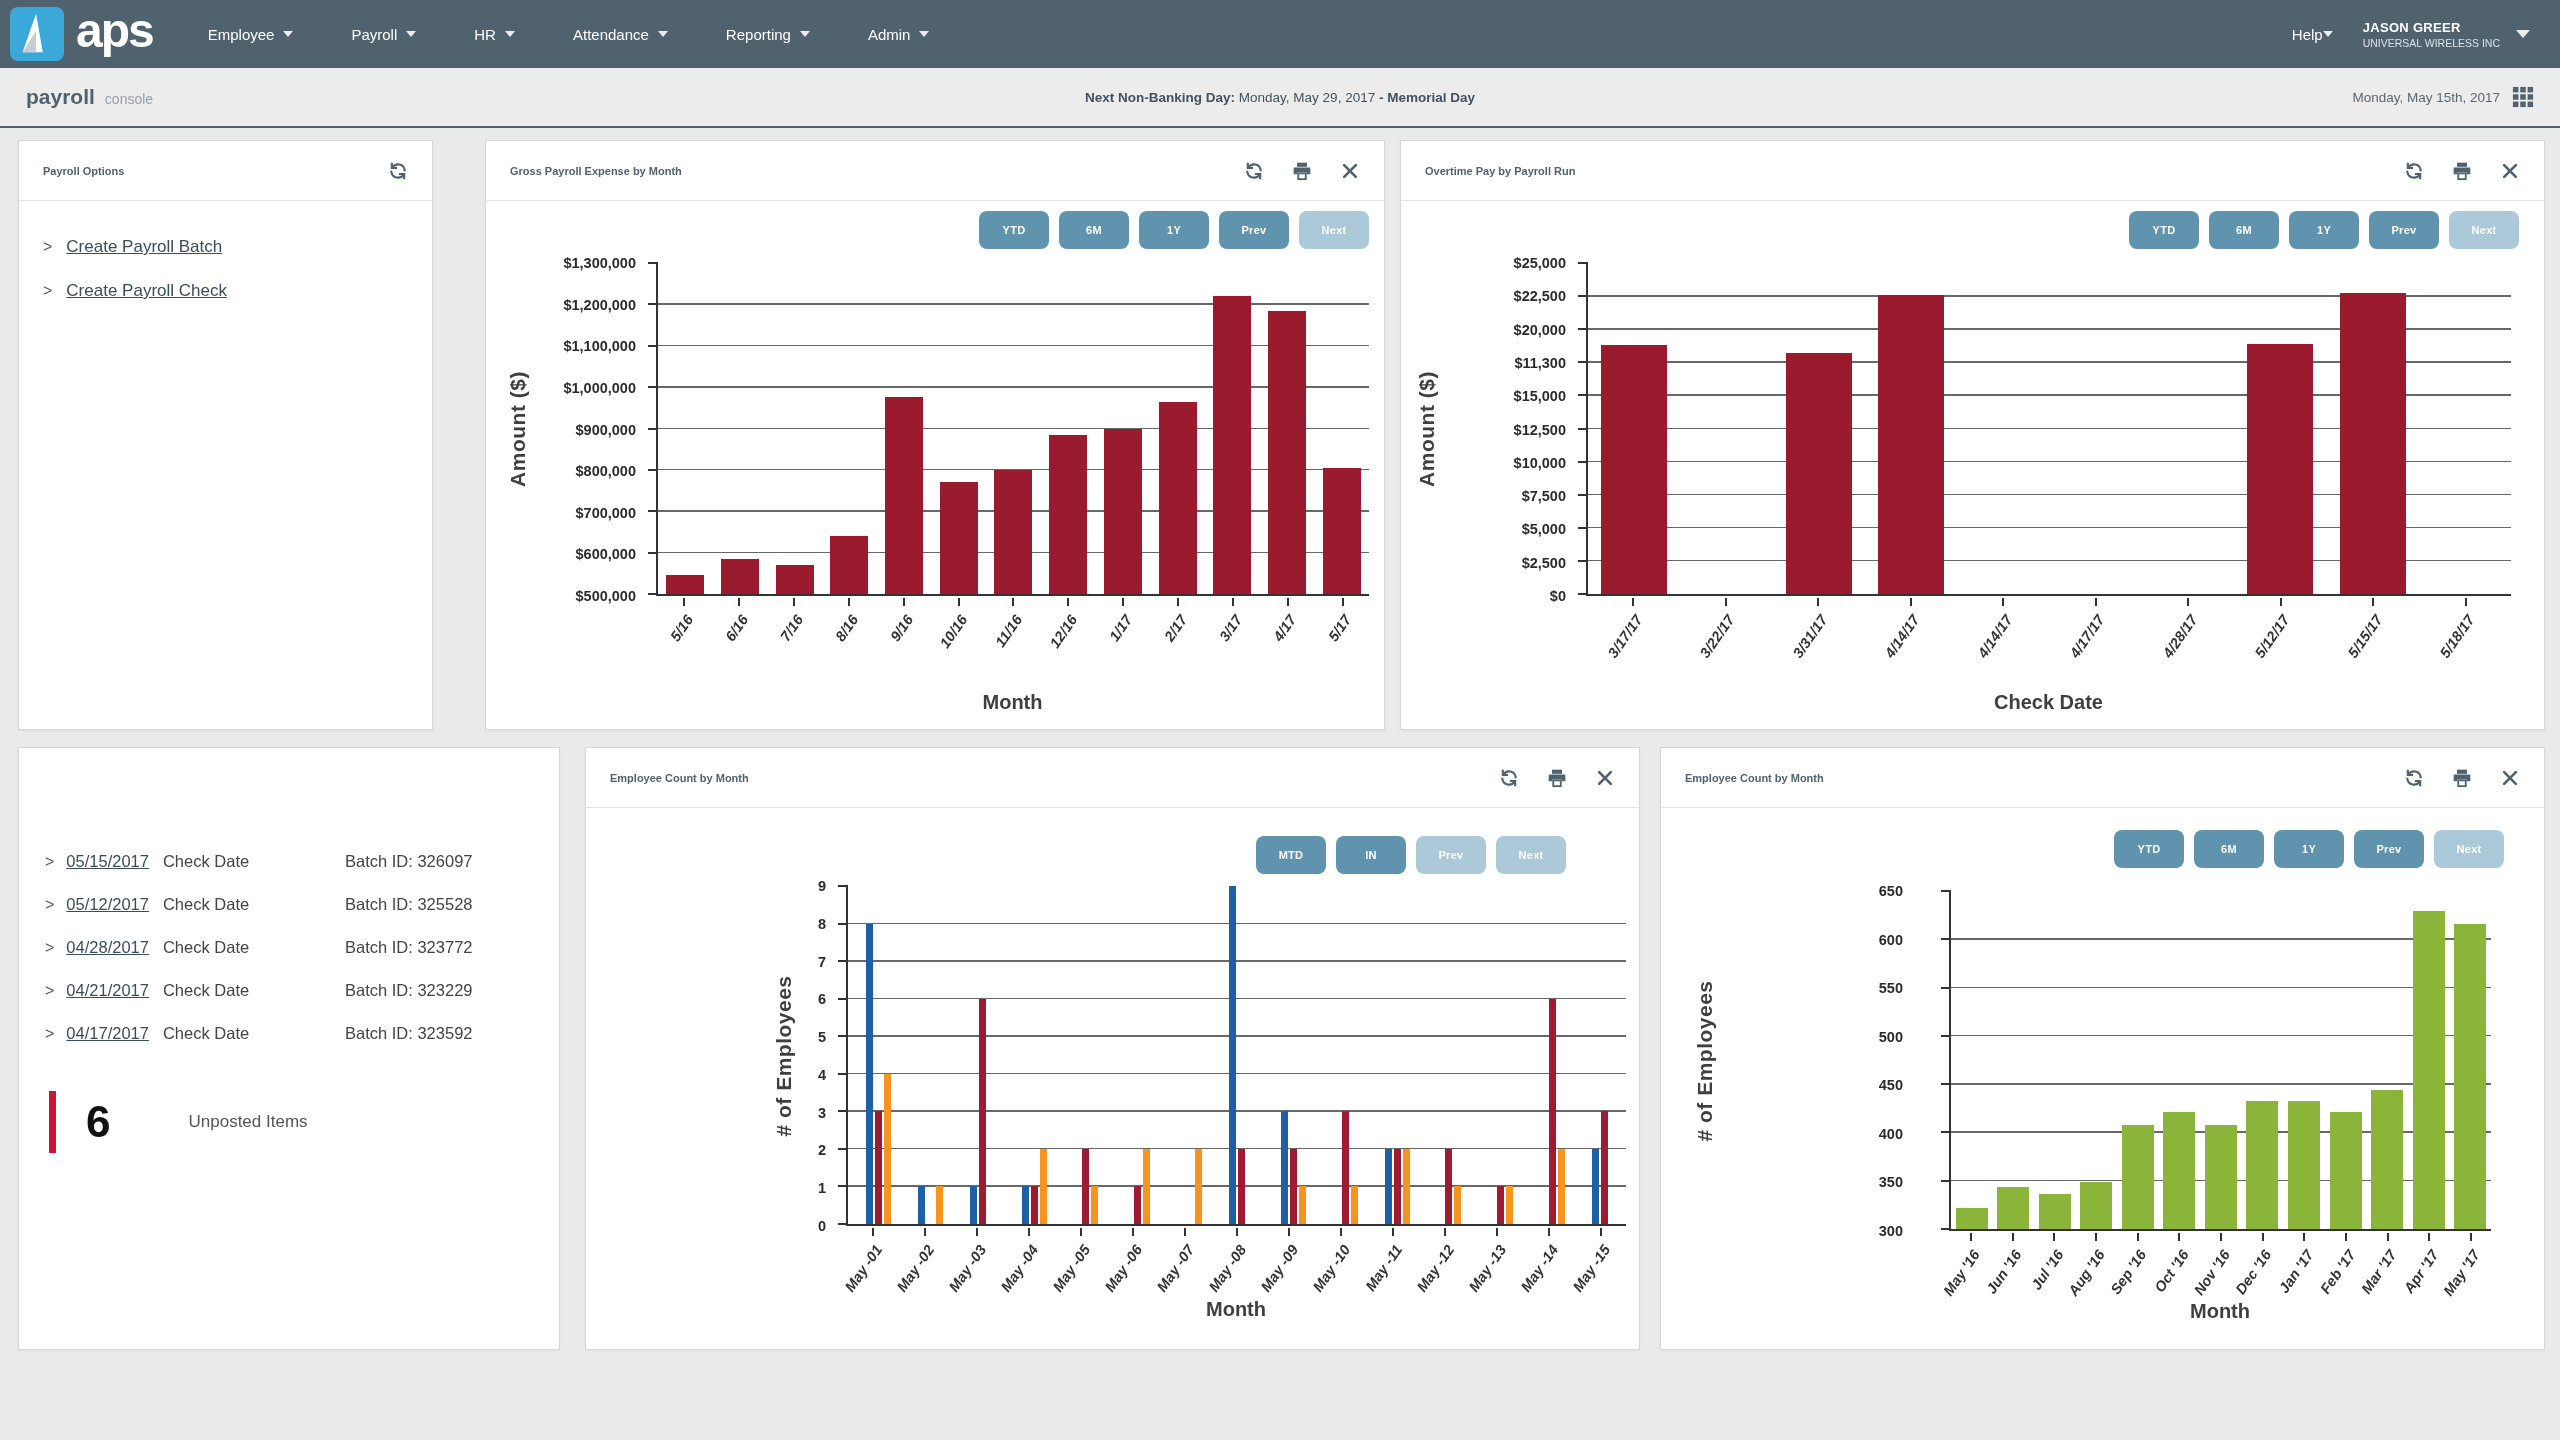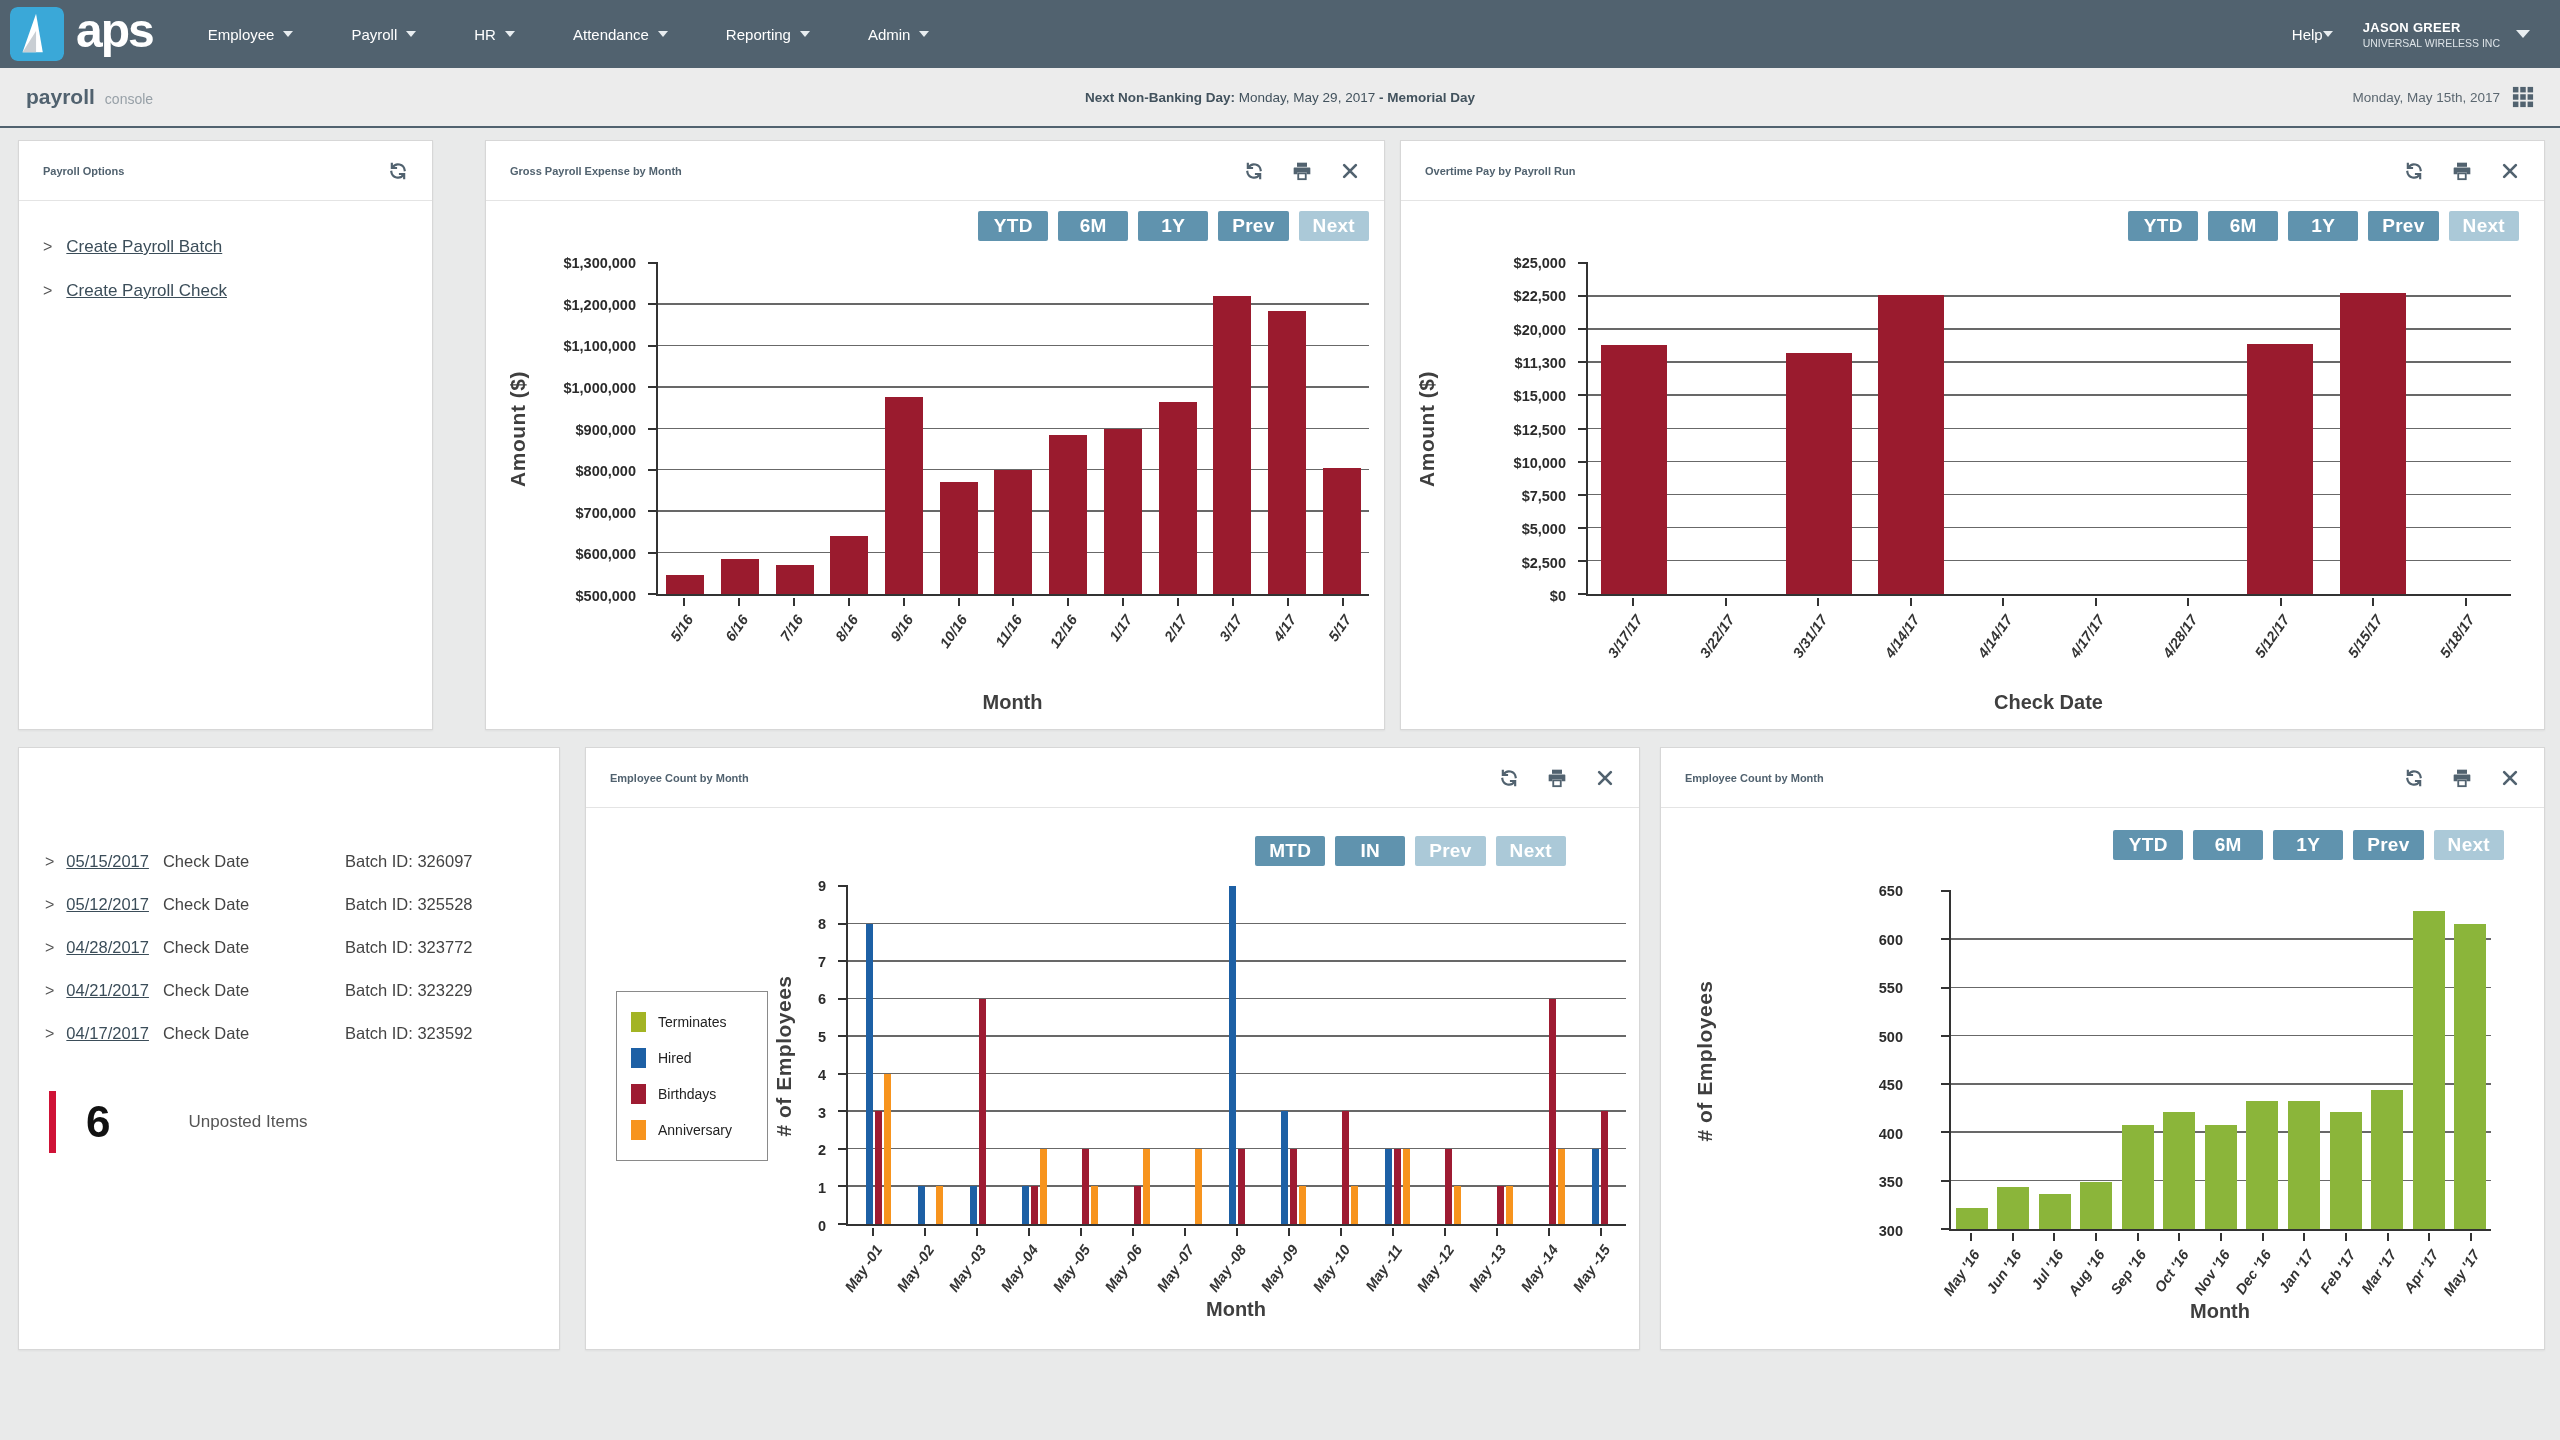--- a/index.html
+++ b/index.html
@@ -60,21 +60,21 @@
   .act-type{ color:#444; margin-left:2px; }
   .act-batch{ position:absolute; left:300px; color:#444; }
   .unposted{ position:absolute; left:30px; top:283px; display:flex; align-items:center; }
   .unposted-bar{ width:7px; height:62px; background:#cf1236; }
   .unposted-count{ font-size:44px; font-weight:bold; color:#111; margin-left:30px; }
   .unposted-label{ font-size:17px; color:#555; margin-left:78px; }
 
   
   .chart{ position:absolute; top:60px; left:0; right:0; bottom:0; }
   .chart-toolbar{ position:absolute; display:flex; gap:10px; }
-  .tbtn{ min-width:70px; height:30px; padding:0 14px; background:#6093ae; color:#fff; font-size:19px; font-weight:bold; display:flex; align-items:center; justify-content:center; border-radius:2px; letter-spacing:.3px; }
+  .tbtn{ min-width:70px; height:38px; padding:0 14px; background:#6093ae; color:#fff; font-size:11px; font-weight:bold; display:flex; align-items:center; justify-content:center; border-radius:8px; letter-spacing:.3px; }
   .tbtn.disabled{ background:#abc9d8; }
   .plot{ position:absolute; border-left:2px solid #333; border-bottom:2px solid #333; }
   .gridline{ position:absolute; left:0; right:0; height:1.5px; background:#4d4d4d; opacity:.85; z-index:1; }
   .ytickmark{ position:absolute; left:-10px; width:10px; height:2px; background:#333; }
   .yticks{ position:absolute; }
   .ytick{ position:absolute; right:10px; transform:translateY(-50%); font-size:14.5px; font-weight:bold; color:#2b2b2b; white-space:nowrap; }
   .bars{ position:absolute; left:0; right:0; top:0; bottom:0; display:flex; align-items:flex-end; z-index:2; }
   .slot{ flex:1; display:flex; justify-content:center; align-items:flex-end; height:100%; }
   .bar{ display:block; }
   .xlabels{ position:absolute; display:flex; height:95px; }
@@ -748,38 +748,20 @@
           <span class="xlab" data-interactable="false">May -13</span>
         </div>
         <div class="xcell" data-interactable="false">
           <span class="xlab" data-interactable="false">May -14</span>
         </div>
         <div class="xcell" data-interactable="false">
           <span class="xlab" data-interactable="false">May -15</span>
         </div>
       </div>
     <div class="xlabel" data-interactable="false">Month</div>
-  <div class="legend" data-interactable="false">
-        <div class="legend-item" data-interactable="false">
-          <span class="legend-swatch" data-interactable="false" style="background: rgb(163, 180, 36);"></span>
-          <span class="legend-label" data-interactable="false">Terminates</span>
-        </div>
-        <div class="legend-item" data-interactable="false">
-          <span class="legend-swatch" data-interactable="false" style="background: rgb(29, 96, 165);"></span>
-          <span class="legend-label" data-interactable="false">Hired</span>
-        </div>
-        <div class="legend-item" data-interactable="false">
-          <span class="legend-swatch" data-interactable="false" style="background: rgb(158, 27, 50);"></span>
-          <span class="legend-label" data-interactable="false">Birthdays</span>
-        </div>
-        <div class="legend-item" data-interactable="false">
-          <span class="legend-swatch" data-interactable="false" style="background: rgb(247, 148, 30);"></span>
-          <span class="legend-label" data-interactable="false">Anniversary</span>
-        </div>
-      </div>
     </div>
 </div>
 
 <div class="panel" id="panel-empcount2" data-interactable="false">
   <div class="panel-header">
     <span class="panel-title" data-interactable="false">Employee Count by Month</span>
     <span class="panel-icons">
         <span class="pih" data-interactable="true">
           <svg viewBox="0 0 24 24" fill="none" stroke="currentColor" stroke-width="2.6" stroke-linecap="square">
             <path d="M20 11a8 8 0 0 0-14.6-3.4"></path>

